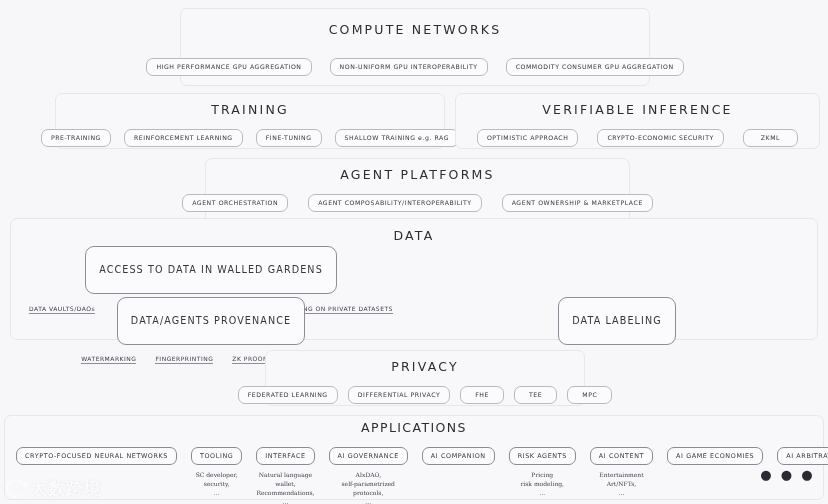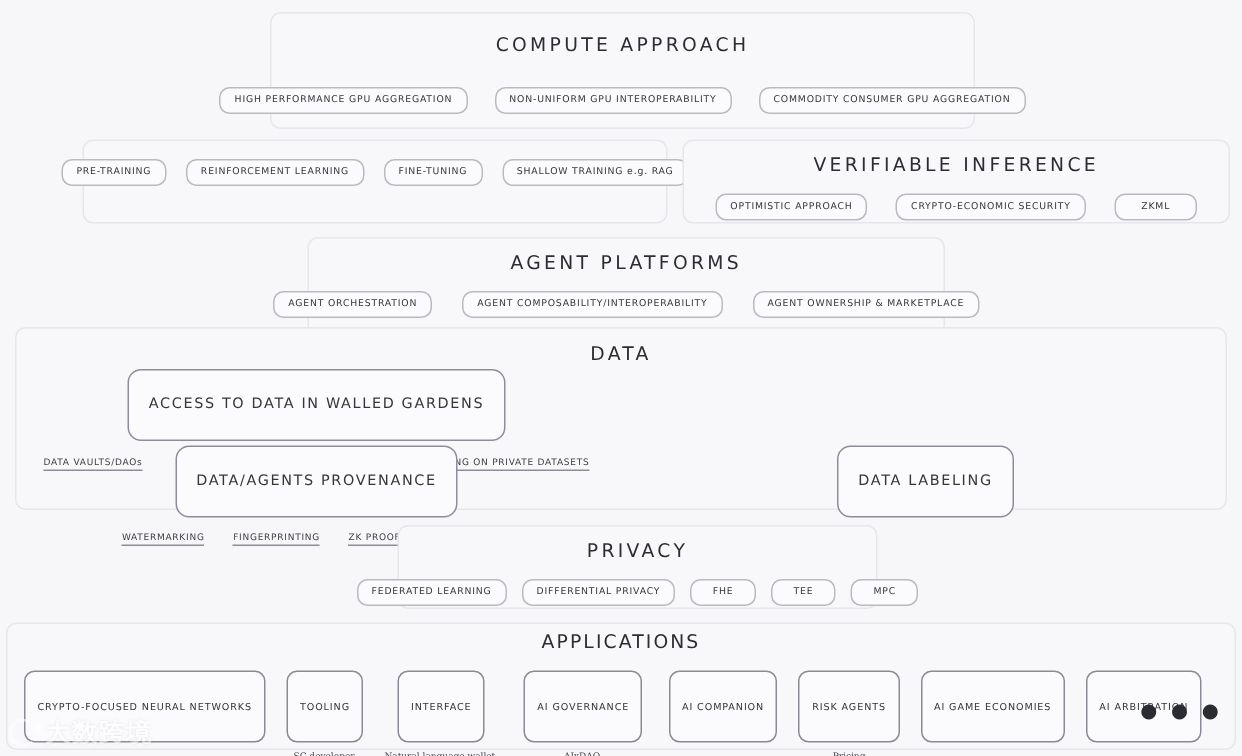--- a/index.html
+++ b/index.html
@@ -51,21 +51,21 @@
     font-size: 9.6px;
     letter-spacing: 1.1px;
     padding: 18px 13px;
     border-color: #8d8d99;
     border-radius: 9px;
   }
   .chip.app {
     border-color: #8a8a95;
     font-size: 6.4px;
     letter-spacing: 0.6px;
-    padding: 20px 8px;
+    padding: 5px 8px;
   }
 
   
   .ulabel {
     font-size: 6px;
     letter-spacing: 0.5px;
     color: #3a3a42;
     white-space: nowrap;
     border-bottom: 1px solid #8d8d99;
     padding-bottom: 1.5px;
@@ -130,29 +130,30 @@
     text-shadow: 0 0 2px rgba(170,170,180,.55);
     font-family: "DejaVu Sans", sans-serif;
   }
 </style>
 </head>
 <body>
 
 <div id="canvas">
 
   <div class="section" style="left:180px; top:8px; width:470px; height:78px;">
-    <div class="sec-title" style="margin-top:13px;">COMPUTE APPROACH</div>
+    <div class="sec-title" style="margin-top:13px;">COMPUTE NETWORKS</div>
     <div class="chips" style="gap:18px; margin-top:21px;">
       <div class="chip">HIGH PERFORMANCE GPU AGGREGATION</div>
       <div class="chip">NON-UNIFORM GPU INTEROPERABILITY</div>
       <div class="chip">COMMODITY CONSUMER GPU AGGREGATION</div>
     </div>
   </div>
 
   <div class="section" style="left:55px; top:93px; width:390px; height:56px;">
+    <div class="sec-title" style="margin-top:8px;">TRAINING</div>
     <div class="chips" style="gap:13px; margin-top:12px;">
       <div class="chip">PRE-TRAINING</div>
       <div class="chip">REINFORCEMENT LEARNING</div>
       <div class="chip">FINE-TUNING</div>
       <div class="chip">SHALLOW TRAINING e.g. RAG</div>
     </div>
   </div>
 
   <div class="section" style="left:455px; top:93px; width:365px; height:56px;">
     <div class="sec-title" style="margin-top:8px;">VERIFIABLE INFERENCE</div>
@@ -252,20 +253,26 @@
         <div class="app-sub"></div>
       </div>
 
       <div class="app-col">
         <div class="chip app">RISK AGENTS</div>
         <div class="app-sub">Pricing
 risk modeling,
 ...</div>
       </div>
 
+      <div class="app-col">
+        <div class="chip app">AI CONTENT</div>
+        <div class="app-sub">Entertainment
+Art/NFTs,
+...</div>
+      </div>
 
       <div class="app-col">
         <div class="chip app">AI GAME ECONOMIES</div>
         <div class="app-sub"></div>
       </div>
 
       <div class="app-col">
         <div class="chip app">AI ARBITRATION</div>
         <div class="app-sub"></div>
       </div>

